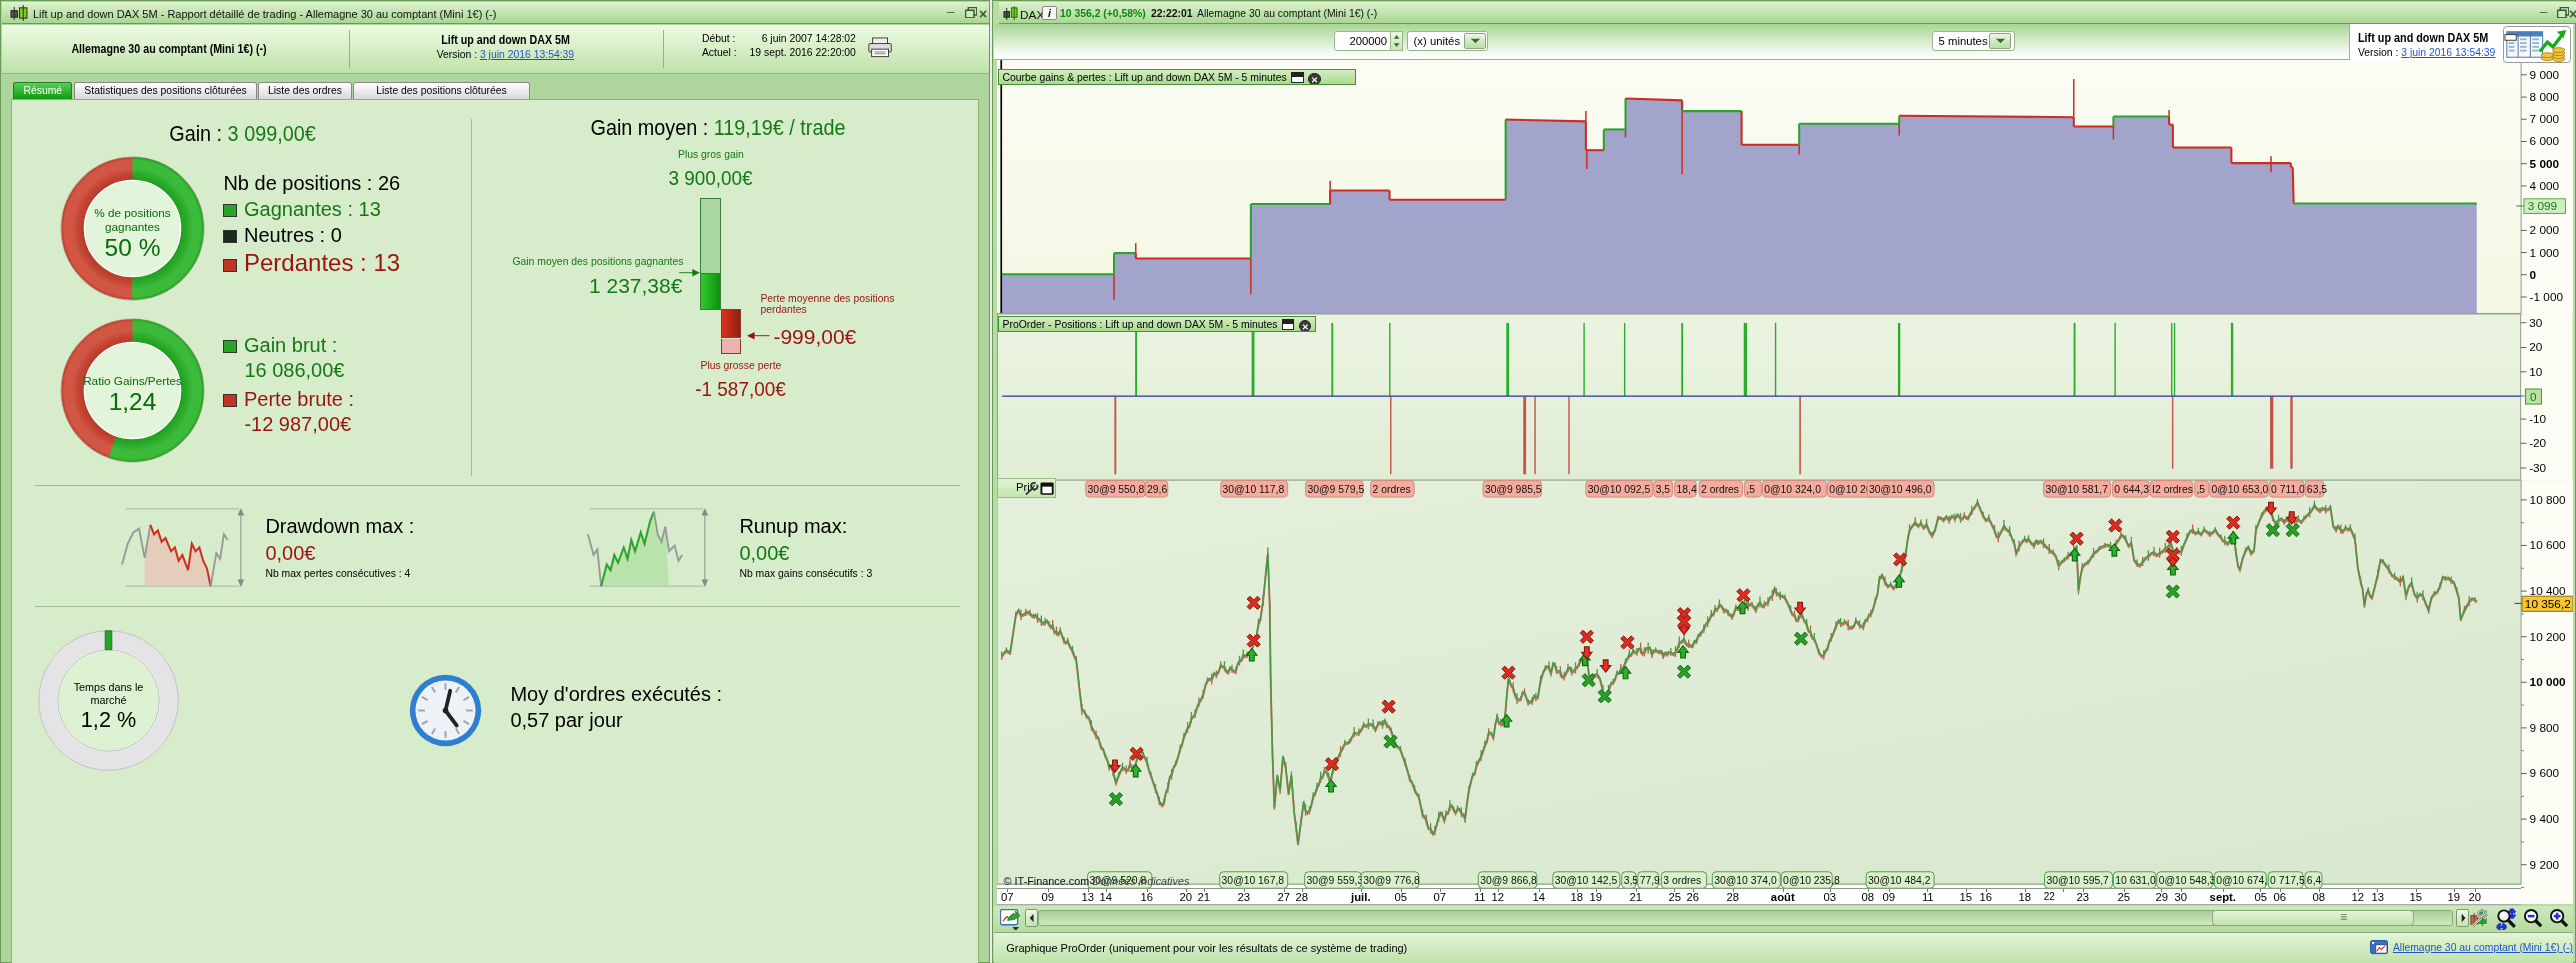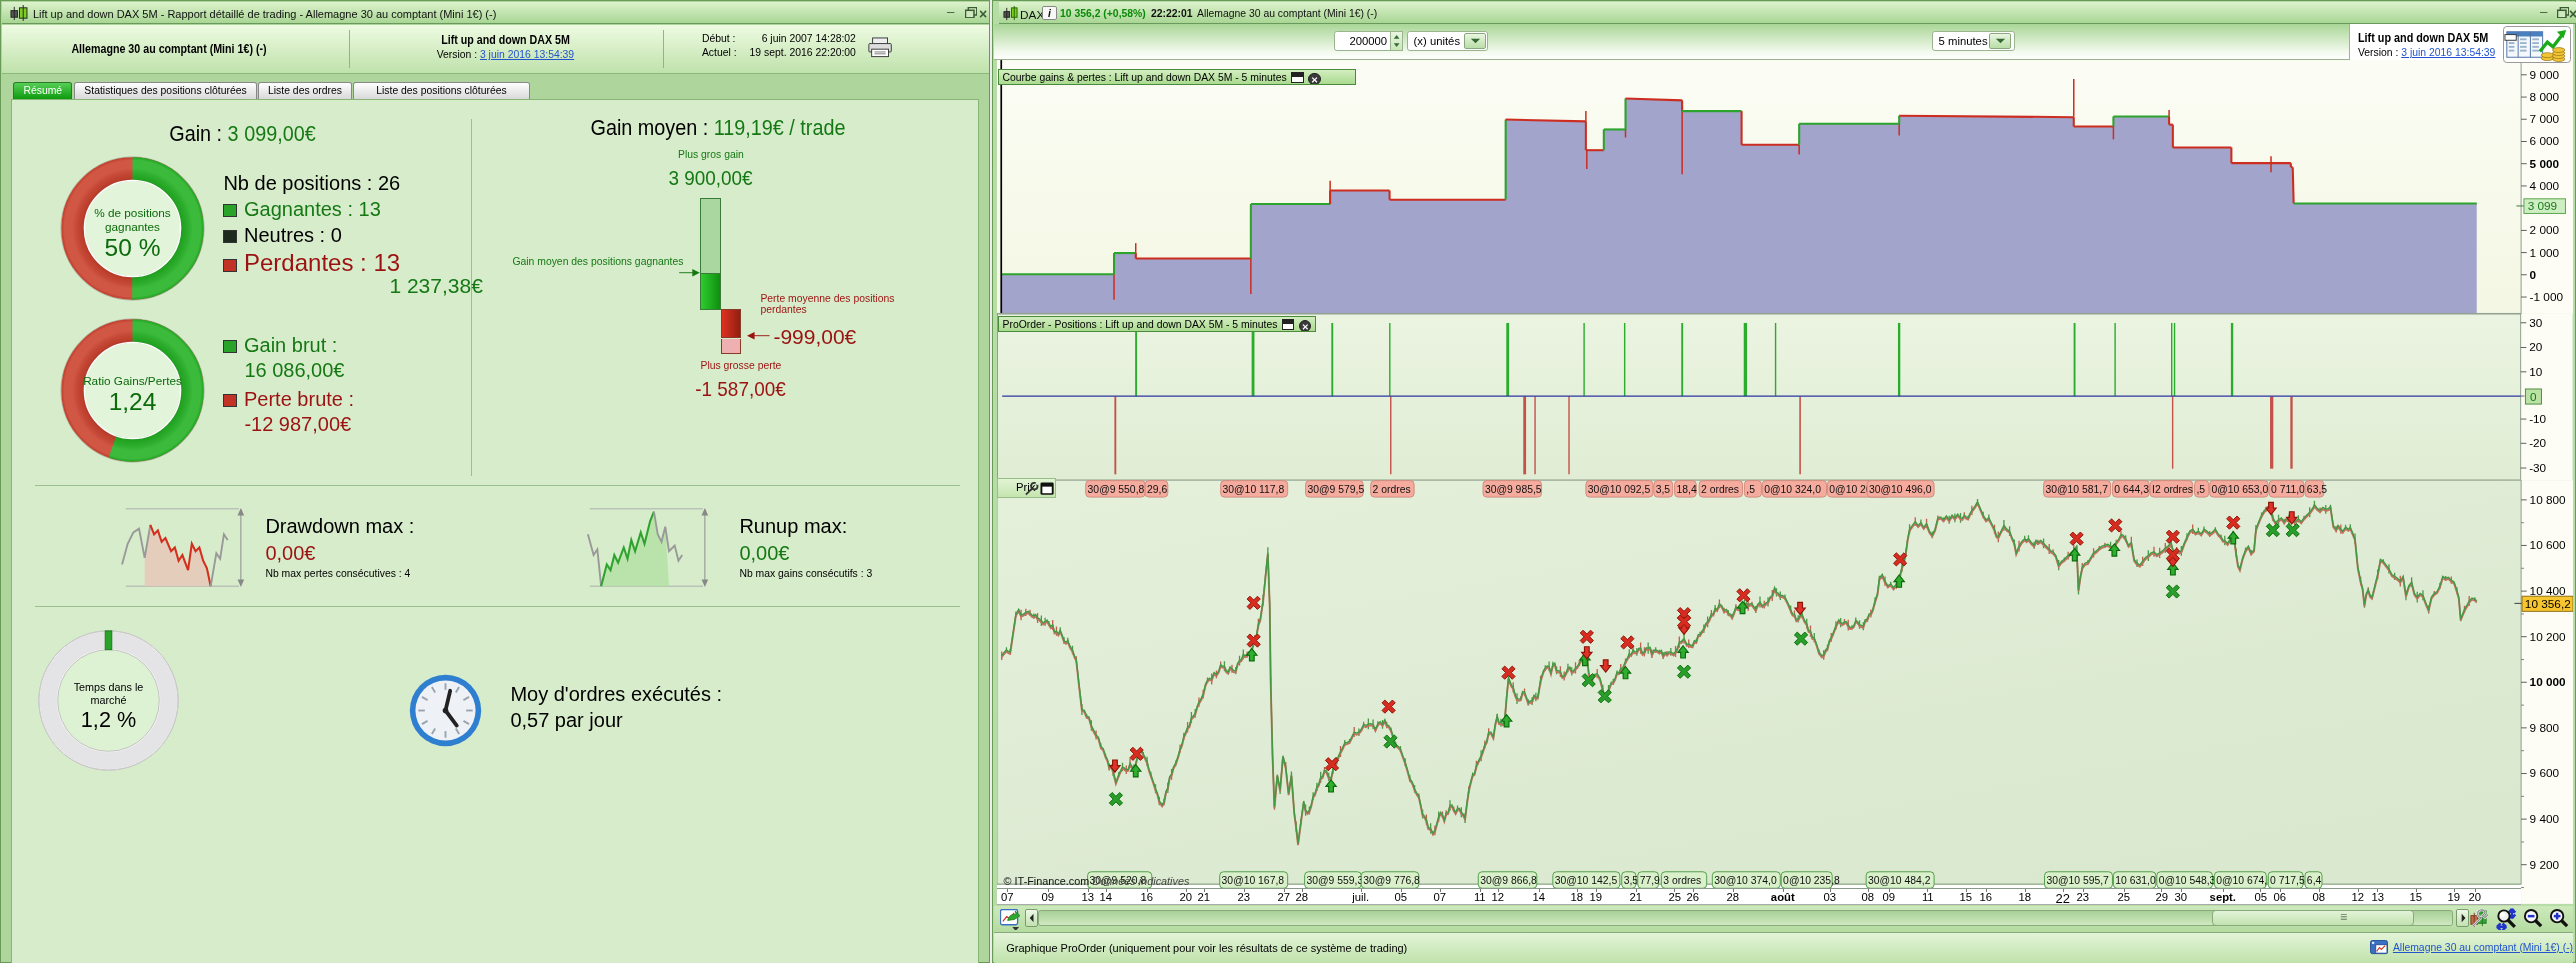--- a/index.html
+++ b/index.html
@@ -121,21 +121,21 @@
 
     <div class="abs cxc" style="left:456px;top:15px;width:500px;text-align:center;font-size:22px"><span class="ktxt">Gain moyen : </span><span class="gtxt">119,19€ / trade</span></div>
     <div class="abs gtxt" style="left:590px;top:49px;width:217px;text-align:center;font-size:10.4px">Plus gros gain</div>
     <div class="abs gtxt cxc" style="left:590px;top:66px;width:217px;text-align:center;font-size:21px">3 900,00€</div>
 
     <div class="abs" style="left:688px;top:98px;width:21px;height:75px;background:#aad6a0;border:0.9px solid #3a7a3a;border-bottom:none"></div>
     <div class="abs" style="left:688px;top:173px;width:21px;height:37px;background:linear-gradient(90deg,#2ecc2e,#0f8f0f);border:0.9px solid #3a7a3a"></div>
     <div class="abs" style="left:709px;top:209px;width:20px;height:29px;background:linear-gradient(90deg,#e03020,#8f2010);border:0.9px solid #8a3a2a"></div>
     <div class="abs" style="left:709px;top:239px;width:20px;height:15px;background:#eeb0b0;border:0.9px solid #8a3a2a;border-top:none"></div>
     <div class="abs gtxt" style="left:340px;top:156px;width:331px;text-align:right;font-size:10.4px">Gain moyen des positions gagnantes</div>
-    <div class="abs gtxt cxr" style="left:377px;top:174px;width:293px;font-size:21px">1 237,38€</div>
+    <div class="abs gtxt cxr" style="left:377px;top:174px;width:293px;text-align:right;font-size:21px">1 237,38€</div>
     <svg class="abs" style="left:667px;top:168px" width="21" height="9.4" viewBox="0 0 22 10">
         <line x1="0" y1="5" x2="18" y2="5" stroke="#157815"></line>
         <path d="M22 5 L14 1 L14 9 Z" fill="#157815"></path>
       </svg>
     <div class="abs rtxt" style="left:748px;top:193px;width:226px;font-size:10.4px">Perte moyenne des positions<br>perdantes</div>
     <div class="abs rtxt" style="left:761px;top:225px;font-size:21px">-999,00€</div>
     <svg class="abs" style="left:735px;top:231px" width="22.6" height="9.4" viewBox="0 0 24 10">
         <line x1="24" y1="5" x2="6" y2="5" stroke="#9c1212"></line>
         <path d="M0 5 L8 1 L8 9 Z" fill="#9c1212"></path>
       </svg>
@@ -640,21 +640,21 @@
 <span class="abs" style="left:170px;top:1.9px;width:38px;text-align:center;font-size:11.3px;">20</span>
 <span class="abs" style="left:189px;top:0;width:0.9px;height:2.8px;background:#777"></span>
 <span class="abs" style="left:188px;top:1.9px;width:38px;text-align:center;font-size:11.3px;">21</span>
 <span class="abs" style="left:207px;top:0;width:0.9px;height:2.8px;background:#777"></span>
 <span class="abs" style="left:228px;top:1.9px;width:38px;text-align:center;font-size:11.3px;">23</span>
 <span class="abs" style="left:247px;top:0;width:0.9px;height:2.8px;background:#777"></span>
 <span class="abs" style="left:268px;top:1.9px;width:38px;text-align:center;font-size:11.3px;">27</span>
 <span class="abs" style="left:287px;top:0;width:0.9px;height:2.8px;background:#777"></span>
 <span class="abs" style="left:286px;top:1.9px;width:38px;text-align:center;font-size:11.3px;">28</span>
 <span class="abs" style="left:305px;top:0;width:0.9px;height:2.8px;background:#777"></span>
-<span class="abs" style="left:345px;top:1.9px;width:38px;text-align:center;font-size:11.3px;font-weight:normal;">juil.</span>
+<span class="abs" style="left:345px;top:1.9px;width:38px;text-align:center;font-size:11.3px;font-weight:bold;">juil.</span>
 <span class="abs" style="left:364px;top:0;width:0.9px;height:2.8px;background:#777"></span>
 <span class="abs" style="left:385px;top:1.9px;width:38px;text-align:center;font-size:11.3px;">05</span>
 <span class="abs" style="left:404px;top:0;width:0.9px;height:2.8px;background:#777"></span>
 <span class="abs" style="left:424px;top:1.9px;width:38px;text-align:center;font-size:11.3px;">07</span>
 <span class="abs" style="left:443px;top:0;width:0.9px;height:2.8px;background:#777"></span>
 <span class="abs" style="left:464px;top:1.9px;width:38px;text-align:center;font-size:11.3px;">11</span>
 <span class="abs" style="left:483px;top:0;width:0.9px;height:2.8px;background:#777"></span>
 <span class="abs" style="left:482px;top:1.9px;width:38px;text-align:center;font-size:11.3px;">12</span>
 <span class="abs" style="left:501px;top:0;width:0.9px;height:2.8px;background:#777"></span>
 <span class="abs" style="left:523px;top:1.9px;width:38px;text-align:center;font-size:11.3px;">14</span>
@@ -680,21 +680,21 @@
 <span class="abs" style="left:873px;top:1.9px;width:38px;text-align:center;font-size:11.3px;">09</span>
 <span class="abs" style="left:892px;top:0;width:0.9px;height:2.8px;background:#777"></span>
 <span class="abs" style="left:912px;top:1.9px;width:38px;text-align:center;font-size:11.3px;">11</span>
 <span class="abs" style="left:930px;top:0;width:0.9px;height:2.8px;background:#777"></span>
 <span class="abs" style="left:950px;top:1.9px;width:38px;text-align:center;font-size:11.3px;">15</span>
 <span class="abs" style="left:969px;top:0;width:0.9px;height:2.8px;background:#777"></span>
 <span class="abs" style="left:970px;top:1.9px;width:38px;text-align:center;font-size:11.3px;">16</span>
 <span class="abs" style="left:989px;top:0;width:0.9px;height:2.8px;background:#777"></span>
 <span class="abs" style="left:1009px;top:1.9px;width:38px;text-align:center;font-size:11.3px;">18</span>
 <span class="abs" style="left:1028px;top:0;width:0.9px;height:2.8px;background:#777"></span>
-<span class="abs" style="left:1047px;top:1.9px;width:38px;text-align:center;font-size:13px;">22</span>
+<span class="abs" style="left:1047px;top:1.9px;width:38px;text-align:left;font-size:10px;">22</span>
 <span class="abs" style="left:1066px;top:0;width:0.9px;height:2.8px;background:#777"></span>
 <span class="abs" style="left:1067px;top:1.9px;width:38px;text-align:center;font-size:11.3px;">23</span>
 <span class="abs" style="left:1086px;top:0;width:0.9px;height:2.8px;background:#777"></span>
 <span class="abs" style="left:1108px;top:1.9px;width:38px;text-align:center;font-size:11.3px;">25</span>
 <span class="abs" style="left:1127px;top:0;width:0.9px;height:2.8px;background:#777"></span>
 <span class="abs" style="left:1146px;top:1.9px;width:38px;text-align:center;font-size:11.3px;">29</span>
 <span class="abs" style="left:1164px;top:0;width:0.9px;height:2.8px;background:#777"></span>
 <span class="abs" style="left:1165px;top:1.9px;width:38px;text-align:center;font-size:11.3px;">30</span>
 <span class="abs" style="left:1184px;top:0;width:0.9px;height:2.8px;background:#777"></span>
 <span class="abs" style="left:1207px;top:1.9px;width:38px;text-align:center;font-size:11.3px;font-weight:bold;">sept.</span>

